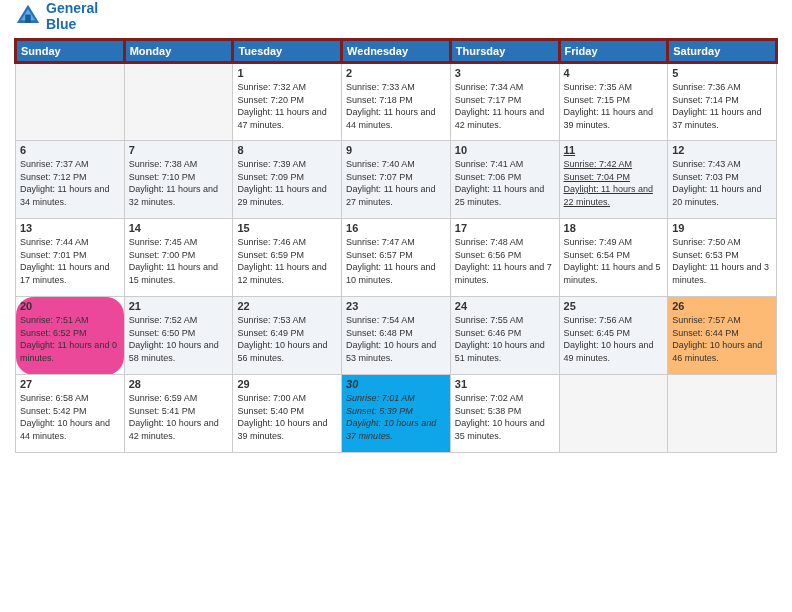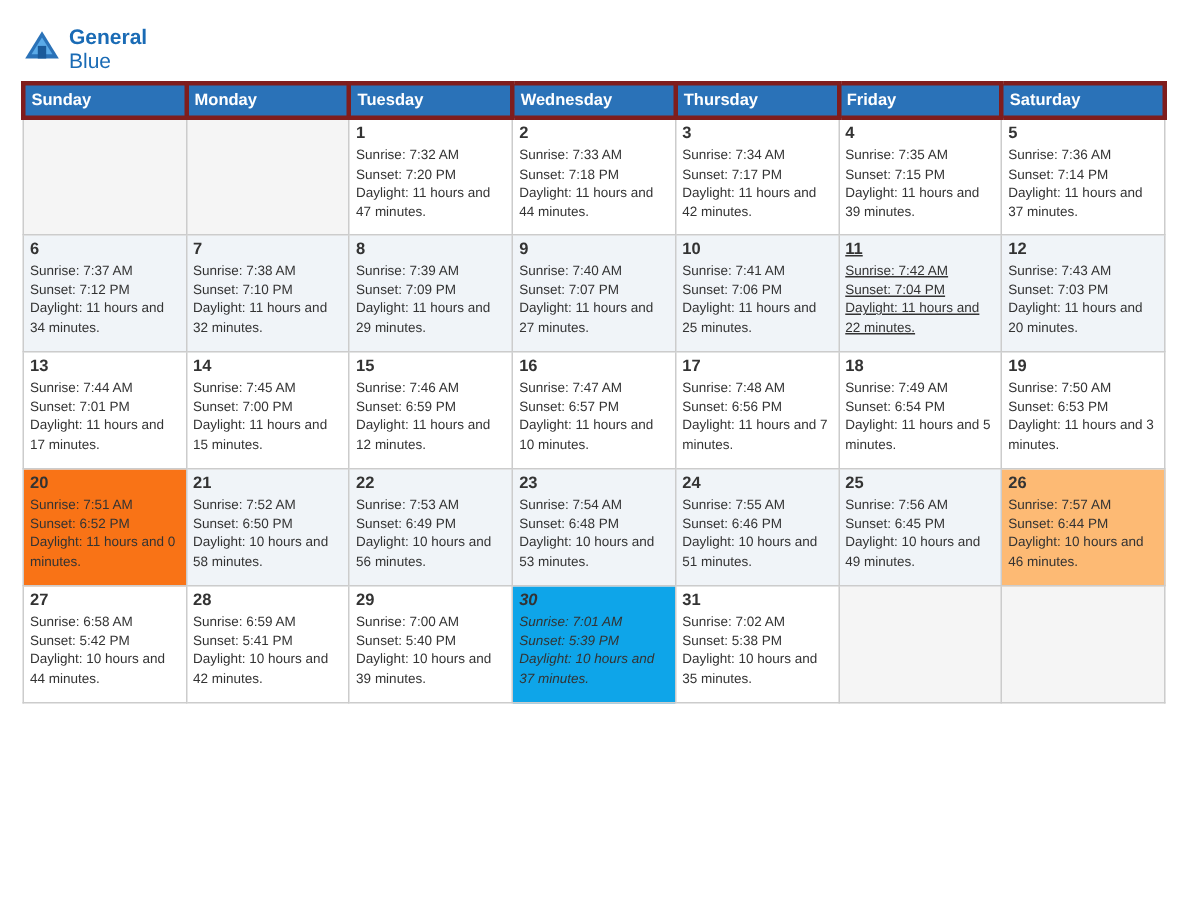--- a/index.html
+++ b/index.html
@@ -7,21 +7,21 @@
       font-family: Arial, sans-serif;
       background: #fff;
       width: 792px;
       height: 612px;
       overflow: hidden;
     }
     .page {
       width: 792px;
       height: 612px;
       background: #fff;
-      padding: 16px 14px 10px 14px;
+      padding: 0 14px 10px 14px;
     }
     .header {
       display: flex;
       justify-content: space-between;
       align-items: flex-start;
       margin-bottom: 6px;
     }
     .logo-area {
       display: flex;
       align-items: center;
@@ -93,21 +93,21 @@
 <div class="page">
   <div class="header">
     <div class="logo-area">
       <svg class="logo-icon" viewBox="0 0 40 40" xmlns="http://www.w3.org/2000/svg">
         <polygon points="20,4 36,30 4,30" fill="#2a72b8"></polygon>
         <polygon points="20,10 30,26 10,26" fill="#5aaae8"></polygon>
         <rect x="16" y="18" width="8" height="12" fill="#1a5a9a"></rect>
       </svg>
       <div>
         <div style="font-size:14px;font-weight:bold;color:#1a6bb5;">General</div>
-        <div style="font-size:14px;font-weight:normal;color:#1a6bb5;">Blue</div>
+        <div style="font-size:14px;font-weight:bold;color:#1a6bb5;">Blue</div>
       </div>
     </div>
     <div class="title-area">
       <div class="month-title"></div>
       <div class="location"></div>
     </div>
   </div>
 
   <table>
     <thead>
@@ -200,21 +200,21 @@
           <td style="background: rgb(255, 255, 255);">
             <span class="day-number">18</span>
             <div class="day-info">Sunrise: 7:49 AM<br>Sunset: 6:54 PM<br>Daylight: 11 hours and 5 minutes.</div>
           </td>
           <td style="background: rgb(255, 255, 255);">
             <span class="day-number">19</span>
             <div class="day-info">Sunrise: 7:50 AM<br>Sunset: 6:53 PM<br>Daylight: 11 hours and 3 minutes.</div>
           </td>
         </tr>
         <tr>
-          <td style="background: #f97316;">
+          <td style="background: #ec4899; border-radius: 18px;">
             <span class="day-number">20</span>
             <div class="day-info">Sunrise: 7:51 AM<br>Sunset: 6:52 PM<br>Daylight: 11 hours and 0 minutes.</div>
           </td>
           <td style="background: rgb(240, 244, 248);">
             <span class="day-number">21</span>
             <div class="day-info">Sunrise: 7:52 AM<br>Sunset: 6:50 PM<br>Daylight: 10 hours and 58 minutes.</div>
           </td>
           <td style="background: rgb(240, 244, 248);">
             <span class="day-number">22</span>
             <div class="day-info">Sunrise: 7:53 AM<br>Sunset: 6:49 PM<br>Daylight: 10 hours and 56 minutes.</div>

